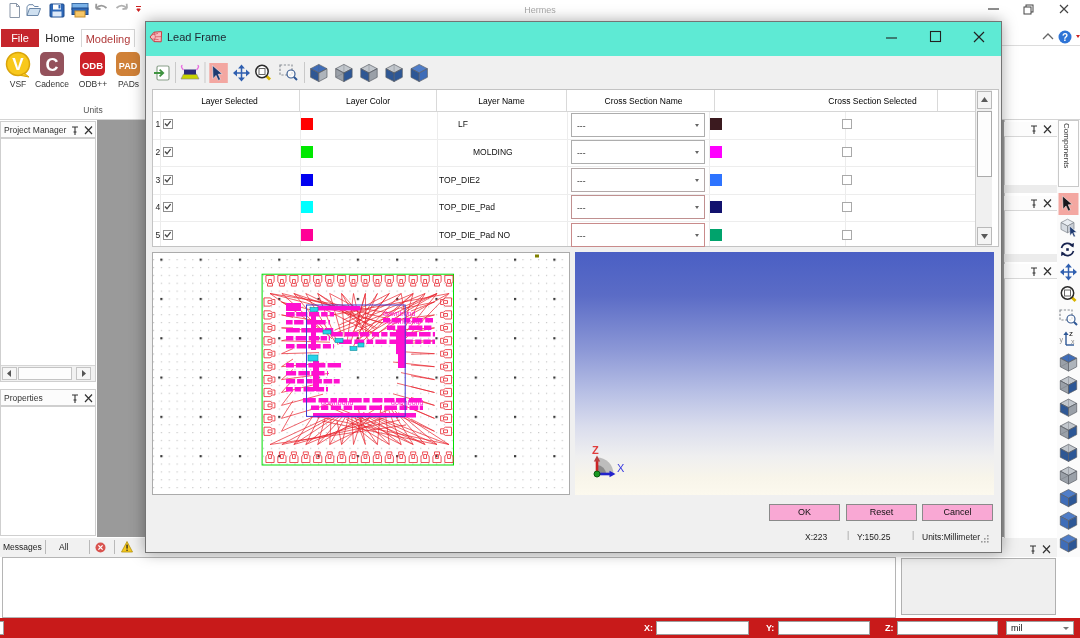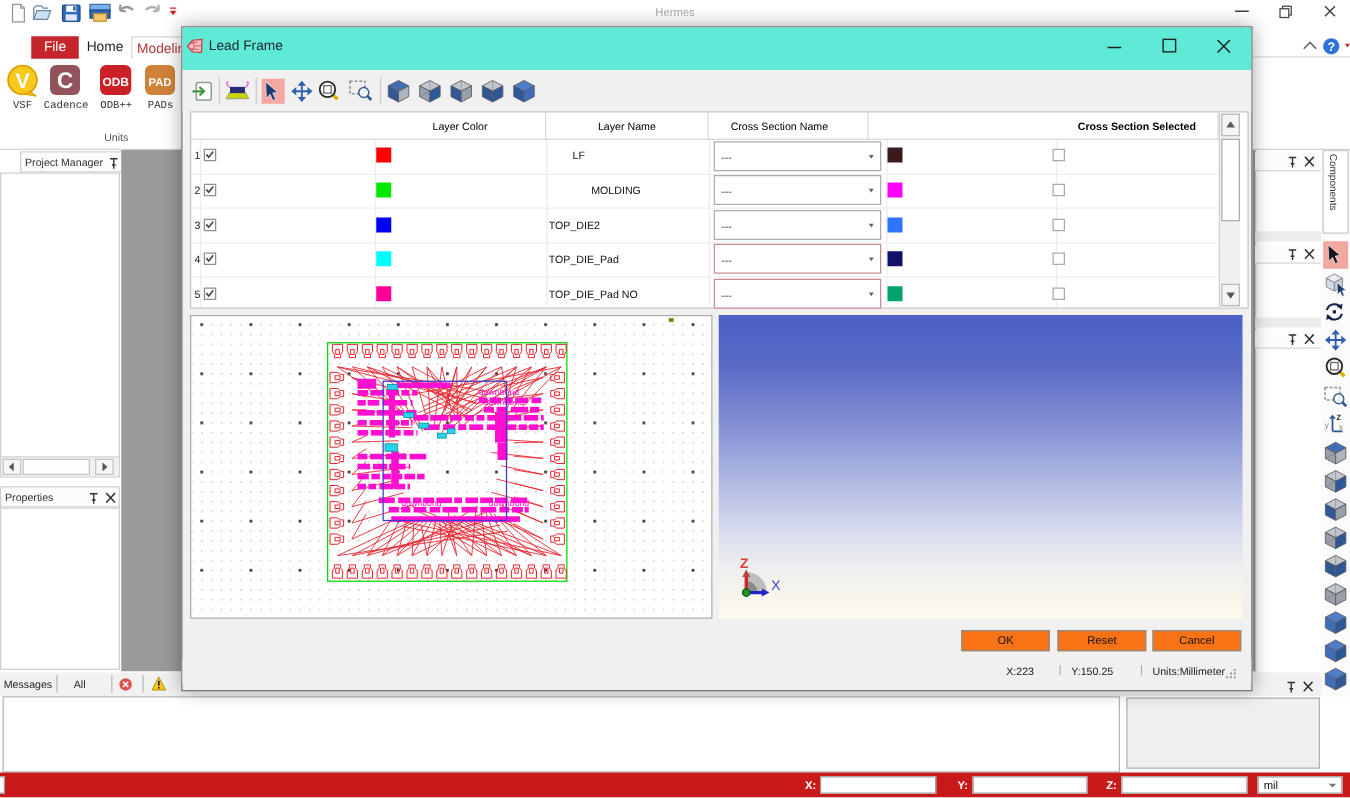--- a/index.html
+++ b/index.html
@@ -4,26 +4,26 @@
 <style>
 * { margin:0; padding:0; box-sizing:border-box; }
 html,body { width:1080px; height:638px; overflow:hidden; background:#fff;
   font-family:"Liberation Sans", sans-serif; }
 .abs { position:absolute; }
 #app { position:relative; width:1080px; height:638px; background:#ffffff; }
 
 #titlebar { position:absolute; left:0; top:0; width:1080px; height:20px; background:#ffffff; }
 #hermes { position:absolute; left:0; top:5px; width:1080px; text-align:center; font-size:9px; color:#a8a8a8; }
 #ribbontabs { position:absolute; left:0; top:28px; width:1080px; height:19px; background:#ffffff; }
-.ftab { position:absolute; top:1px; height:22px; font-size:11px; line-height:18px; text-align:center;margin-left:24px; }
+.ftab { position:absolute; top:1px; height:22px; font-size:11px; line-height:18px; text-align:center; }
 #tab-file { left:1px; width:38px; background:#c5262c; color:#fff; }
 #tab-home { left:40px; width:40px; color:#222; }
 #tab-modeling { left:81px; width:54px; color:#b03a3a; background:#fff; border:1px solid #d6d6d6; border-bottom:none; }
 #ribbonbody { position:absolute; left:0; top:47px; width:1080px; height:73px; background:#ffffff; border-bottom:1px solid #d4d4d4; }
-.rlabel { position:absolute; top:32px; font-size:8.5px; color:#333; text-align:center;font-family:Liberation Mono, monospace; }
+.rlabel { position:absolute; top:32px; font-size:8.5px; color:#333; text-align:center; }
 #design-label { position:absolute; left:60px; top:58px; width:66px; text-align:center; font-size:8.5px; color:#555; }
 
 .dockhead { position:absolute; background:#fcfcfc; border:1px solid #cfcfcf; font-size:8.5px; color:#333; }
 .panel-white { position:absolute; background:#ffffff; border:1px solid #cfcfcf; }
 #workspace { position:absolute; left:97px; top:120px; width:907px; height:417px; background:#9a9a9a; }
 .rdockhead { position:absolute; left:1004px; width:53px; height:15px; background:#fcfcfc; border-bottom:1px solid #d8d8d8; }
 #rightcol { position:absolute; left:1057px; top:120px; width:23px; height:437px; background:#fbfbfb; }
 #comptab { position:absolute; left:1px; top:0px; width:21px; height:67px; background:#ffffff; border:1px solid #c9c9c9; }
 #comptab span { position:absolute; left:3px; top:2px; font-size:8px; color:#333; writing-mode:vertical-rl; }
 
@@ -48,21 +48,21 @@
 .rownum { position:absolute; left:2.5px; font-size:8.5px; color:#222; }
 .cbx { position:absolute; width:10px; height:10px; background:#fff; border:1px solid #8f8f8f; }
 .swatch { position:absolute; width:12px; height:12px; }
 .lname { position:absolute; left:286px; font-size:8.5px; color:#111; }
 .combo { position:absolute; left:418px; width:134px; height:24px; background:#fff; font-size:8.5px; color:#333; }
 .combo .arr { position:absolute; right:5px; top:10px; width:0; height:0; border-left:2.8px solid transparent; border-right:2.8px solid transparent; border-top:3.5px solid #666; }
 
 #cadview { position:absolute; left:6px; top:230px; width:418px; height:243px; background:#ffffff; border:1px solid #ababab; }
 #view3d { position:absolute; left:429px; top:230px; width:419px; height:243px;
   background:linear-gradient(to bottom,#4a5fc4 0%,#5b6cc6 18%,#8b97d6 40%,#b8c0e5 58%,#dadded 72%,#efeff0 84%,#f8f5ea 93%,#fcf9ee 100%); }
-.dbtn { position:absolute; top:482px; width:71px; height:17px; background:#f97316; border:1px solid #8a8a8a; font-size:9px; text-align:center; line-height:15px; color:#111; }
+.dbtn { position:absolute; top:482px; width:71px; height:17px; background:#f9a8d4; border:1px solid #8a8a8a; font-size:9px; text-align:center; line-height:15px; color:#111; }
 #dlg-status { position:absolute; left:0px; top:505px; width:100%; height:20px; background:#f0f0f0; font-size:8.5px; color:#222; }
 </style>
 </head>
 <body>
 <div id="app">
 
   <div id="titlebar">
     <div id="hermes">Hermes</div>
     <svg class="abs" style="left:8px;top:2px" width="136" height="17" viewBox="0 0 136 17">
         <path d="M2 1.5 h6.5 l3 3 v11 h-9.5 z" fill="#fdfdfd" stroke="#8a97a8" stroke-width="1"></path>
@@ -115,21 +115,21 @@
 
   <div style="position:absolute;left:1002px;top:45px;width:78px;height:1px;background:#dcdcdc;"></div>
 
   <svg class="abs" style="left:1038px;top:29px" width="42px" height="16" viewBox="0 0 42 16">
     <path d="M5 10 L10 5 L15 10" fill="none" stroke="#666" stroke-width="1.3"></path>
     <circle cx="27" cy="8" r="6.5" fill="#2e74d6"></circle>
     <text x="27" y="11.5" font-size="10" font-weight="bold" fill="#fff" text-anchor="middle">?</text>
     <path d="M38 6 h4 l-2 3 z" fill="#c22"></path>
   </svg>
 
-  <div class="dockhead" style="left:0px;top:121px;width:96px;height:17px;margin-left:16px;">
+  <div class="dockhead" style="left:0px;top:121px;width:96px;height:17px;">
     <span style="position:absolute;left:3px;top:3px;">Project Manager</span>
     <svg class="abs" style="left:69px;top:3px" width="24" height="11" viewBox="0 0 24 11">
       <path d="M2 2 h6 M5 2 v5 M3.5 7 h3 M5 7 v3" stroke="#333" stroke-width="1.1" fill="none"></path>
       <path d="M15 1.5 L22 9 M22 1.5 L15 9" stroke="#333" stroke-width="1.2"></path>
     </svg>
   </div>
   <div class="panel-white" style="left:0px;top:138px;width:96px;height:244px;">
     <div style="position:absolute;left:0px;top:226px;width:94px;height:16px;background:#f1f1f1;border-top:1px solid #d5d5d5;">
       <div style="position:absolute;left:1px;top:1px;width:15px;height:13px;background:#f6f6f6;border:1px solid #c4c4c4;"></div>
       <svg class="abs" style="left:5px;top:4px" width="6" height="8" viewBox="0 0 6 8">
@@ -343,24 +343,25 @@
             <polygon points="265.0,12.695 273.2,17 273.2,25.61 265.0,21.305" fill="#2d5796" stroke="#5a5f66" stroke-width="0.7"></polygon>
             <polygon points="273.2,17 281.4,12.695 281.4,21.305 273.2,25.61" fill="#3f6db8" stroke="#5a5f66" stroke-width="0.7"></polygon>
           </g>
           <line x1="29.5" y1="6" x2="29.5" y2="27" stroke="#c9c9c9"></line>
           <line x1="59" y1="6" x2="59" y2="27" stroke="#c9c9c9"></line>
           <line x1="158.5" y1="6" x2="158.5" y2="27" stroke="#c9c9c9"></line>
         </svg>
       </div>
 
     <div id="tbl">
+        <div class="th" style="left:7px;width:140px;">Layer Selected</div>
         <div class="th" style="left:284px;width:130px;">Layer Name</div>
         <div class="th" style="left:147px;width:137px;">Layer Color</div>
-        <div class="th" style="left:400px;width:142px;">Cross Section Name</div>
-        <div class="th" style="left:692px;width:130px;font-weight:bold;">Cross Section Selected</div>
+        <div class="th" style="left:420px;width:142px;">Cross Section Name</div>
+        <div class="th" style="left:655px;width:130px;">Cross Section Selected</div>
         <div class="vline" style="left:7px;"></div>
         <div class="vline" style="left:147px;"></div>
         <div class="vline" style="left:284px;"></div>
         <div class="vline" style="left:414px;"></div>
         <div class="vline" style="left:556px;"></div>
         <div class="vline" style="left:692px;"></div>
         <div style="position:absolute;left:0;top:21px;width:822px;height:1px;background:#d6d6d6;"></div>
         <div class="rownum" style="top:29.3px;">1</div>
         <div class="cbx" style="left:10px;top:29.3px;">
           <svg width="10" height="10" viewBox="0 0 10 10" style="position:absolute;left:-1px;top:-1px">

